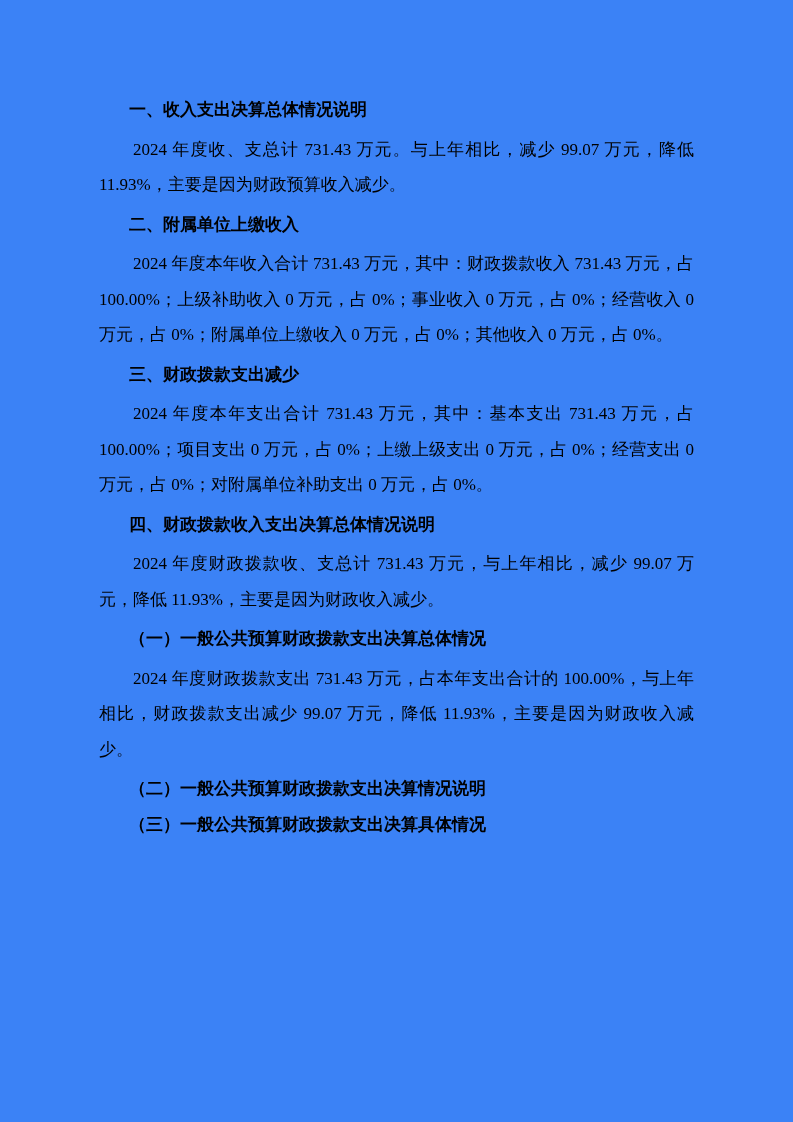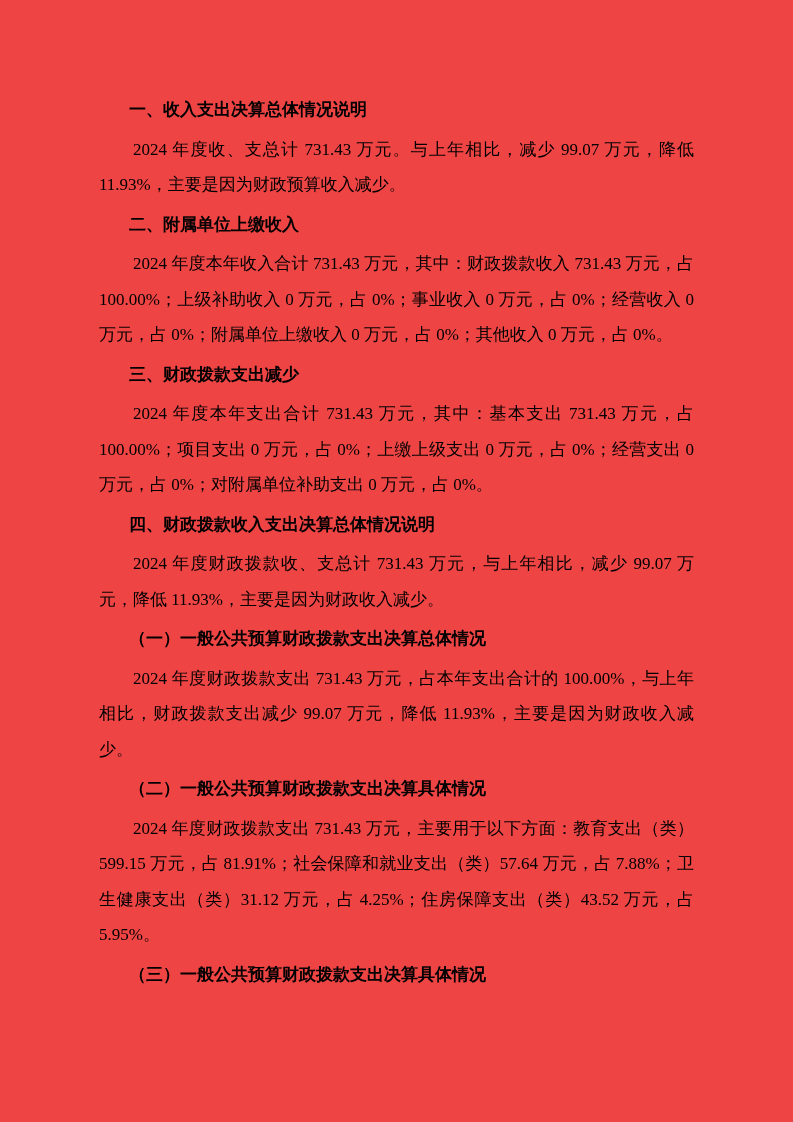--- a/index.html
+++ b/index.html
@@ -4,21 +4,21 @@
 <style>
   html, body {
     margin: 0;
     padding: 0;
     background: #ffffff;
   }
   .page {
     position: relative;
     width: 793px;
     height: 1122px;
-    background: #ef4444;
+    background: #3b82f6;
     overflow: hidden;
     margin: 0 auto;
   }
   .doc {
     position: absolute;
     left: 95px;
     top: 92px;
     width: 603px;
     color: #000000;
     font-family: "Liberation Serif", "DejaVu Serif", serif;
@@ -55,19 +55,18 @@
     <h2 class="h1">三、财政拨款支出减少</h2>
     <p>2024 年度本年支出合计 731.43 万元，其中：基本支出 731.43 万元，占 100.00%；项目支出 0 万元，占 0%；上缴上级支出 0 万元，占 0%；经营支出 0 万元，占 0%；对附属单位补助支出 0 万元，占 0%。</p>
 
     <h2 class="h1">四、财政拨款收入支出决算总体情况说明</h2>
     <p>2024 年度财政拨款收、支总计 731.43 万元，与上年相比，减少 99.07 万元，降低 11.93%，主要是因为财政收入减少。</p>
 
 
     <h3 class="h2">（一）一般公共预算财政拨款支出决算总体情况</h3>
     <p>2024 年度财政拨款支出 731.43 万元，占本年支出合计的 100.00%，与上年相比，财政拨款支出减少 99.07 万元，降低 11.93%，主要是因为财政收入减少。</p>
 
-    <h3 class="h2">（二）一般公共预算财政拨款支出决算具体情况</h3>
-    <p>2024 年度财政拨款支出 731.43 万元，主要用于以下方面：教育支出（类）599.15 万元，占 81.91%；社会保障和就业支出（类）57.64 万元，占 7.88%；卫生健康支出（类）31.12 万元，占 4.25%；住房保障支出（类）43.52 万元，占 5.95%。</p>
+    <h3 class="h2">（二）一般公共预算财政拨款支出决算情况说明</h3>
 
     <h3 class="h2">（三）一般公共预算财政拨款支出决算具体情况</h3>
 
   </div>
 </div>
 
 </body></html>

